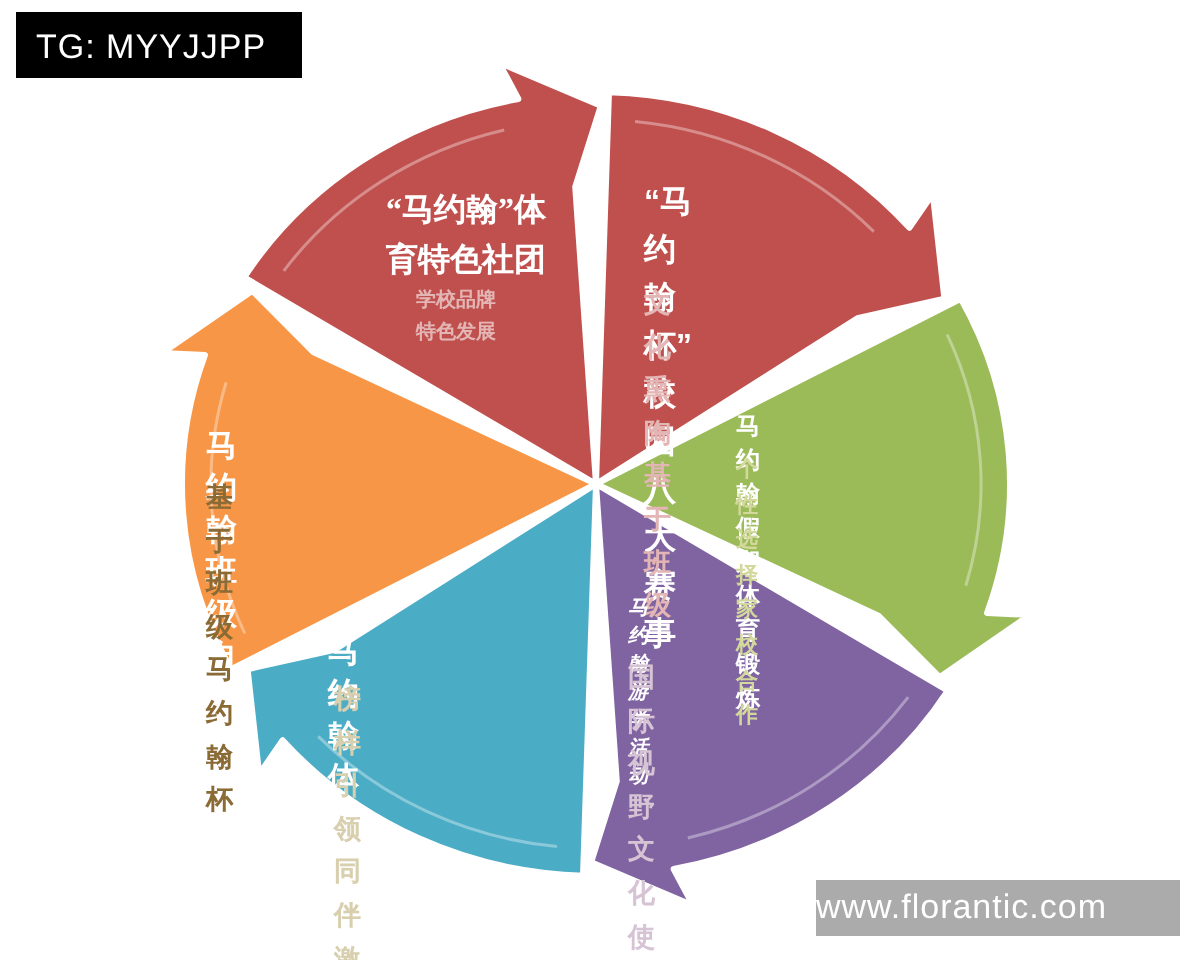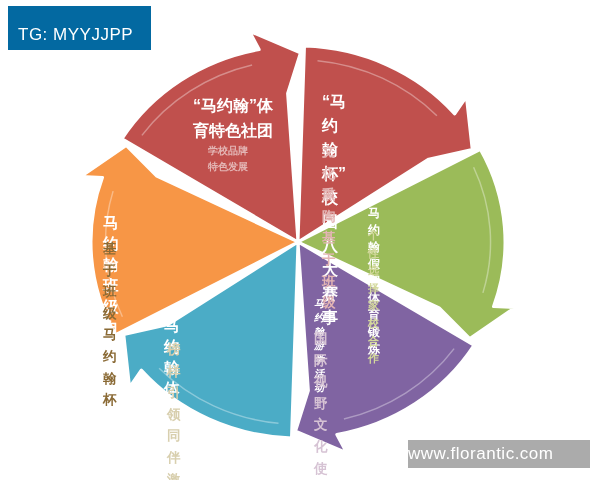--- a/index.html
+++ b/index.html
@@ -7,36 +7,36 @@
          font-family:"Liberation Sans",sans-serif;}
   .wheel{position:absolute;left:0;top:0;}
   .labels{position:absolute;left:0;top:0;width:600px;height:480px;pointer-events:none;}
   .seg-label{position:absolute;white-space:pre-line;}
   .seg-title{color:#ffffff;font-weight:700;white-space:pre-line;
              font-family:"Liberation Sans",sans-serif;}
   .seg-sub{white-space:pre-line;font-weight:700;
            font-family:"Liberation Serif",serif;}
   
   .pos-s0 .seg-title{position:absolute;left:172px;top:94px;width:122px;text-align:center;
-                     font-size:16px;line-height:1.55;}
+                     font-size:16px;line-height:1.55;font-family:Liberation Serif, serif;}
   .pos-s0 .seg-sub{position:absolute;left:172px;top:143px;width:112px;text-align:center;
                    font-size:10px;line-height:1.6;}
   .pos-s1 .seg-title{position:absolute;left:322px;top:90px;font-size:16px;line-height:1.5;}
   .pos-s1 .seg-sub{position:absolute;left:322px;top:141px;font-size:13.5px;line-height:1.6;}
   .pos-s2 .seg-title{position:absolute;left:368px;top:205px;font-size:12px;}
   .pos-s2 .seg-sub{position:absolute;left:368px;top:227px;font-size:11px;line-height:1.6;}
   .pos-s3 .seg-title{position:absolute;left:314px;top:297px;font-size:10px;font-style:italic;}
   .pos-s3 .seg-sub{position:absolute;left:314px;top:328px;font-size:13.5px;line-height:1.6;}
   .pos-s4 .seg-title{position:absolute;left:164px;top:316px;font-size:15.5px;}
   .pos-s4 .seg-sub{position:absolute;left:167px;top:339px;font-size:13.5px;line-height:1.6;}
   .pos-s5 .seg-title{position:absolute;left:103px;top:213px;font-size:15.5px;}
   .pos-s5 .seg-sub{position:absolute;left:103px;top:238px;font-size:13.5px;line-height:1.6;}
   
-  .wm-top{position:absolute;left:8px;top:6px;background:#0369a1;color:#fff;
-          font-size:17px;padding:19px 18px 5px 10px;letter-spacing:0.5px;}
+  .wm-top{position:absolute;left:8px;top:6px;background:#000000;color:#fff;
+          font-size:17px;padding:8px 18px 5px 10px;letter-spacing:0.5px;}
   .wm-bottom{position:absolute;left:408px;top:440px;width:182px;height:28px;
              background:#ababab;color:#fff;font-size:17px;line-height:28px;
              letter-spacing:0.5px;}
 </style>
 </head>
 <body>
 
 <div class="stage">
 
   <svg class="wheel" id="wheel" width="600" height="480" viewBox="0 0 600 480">

